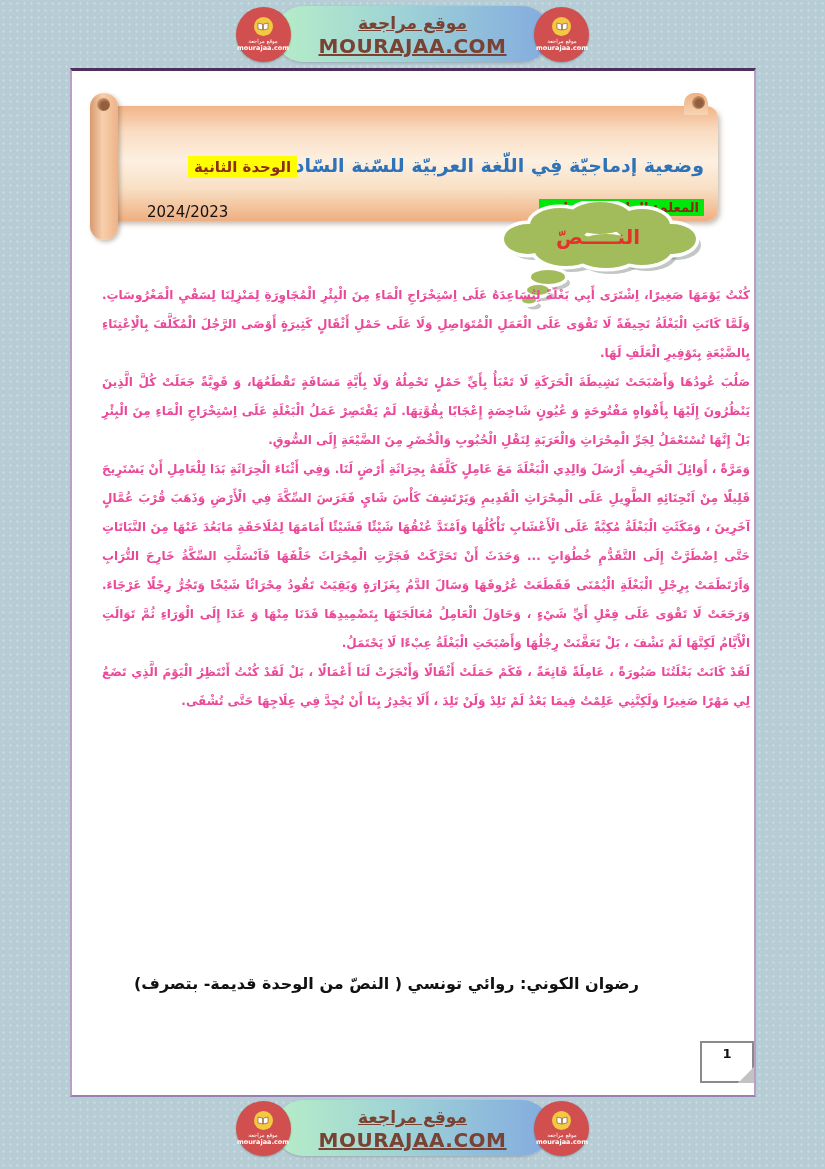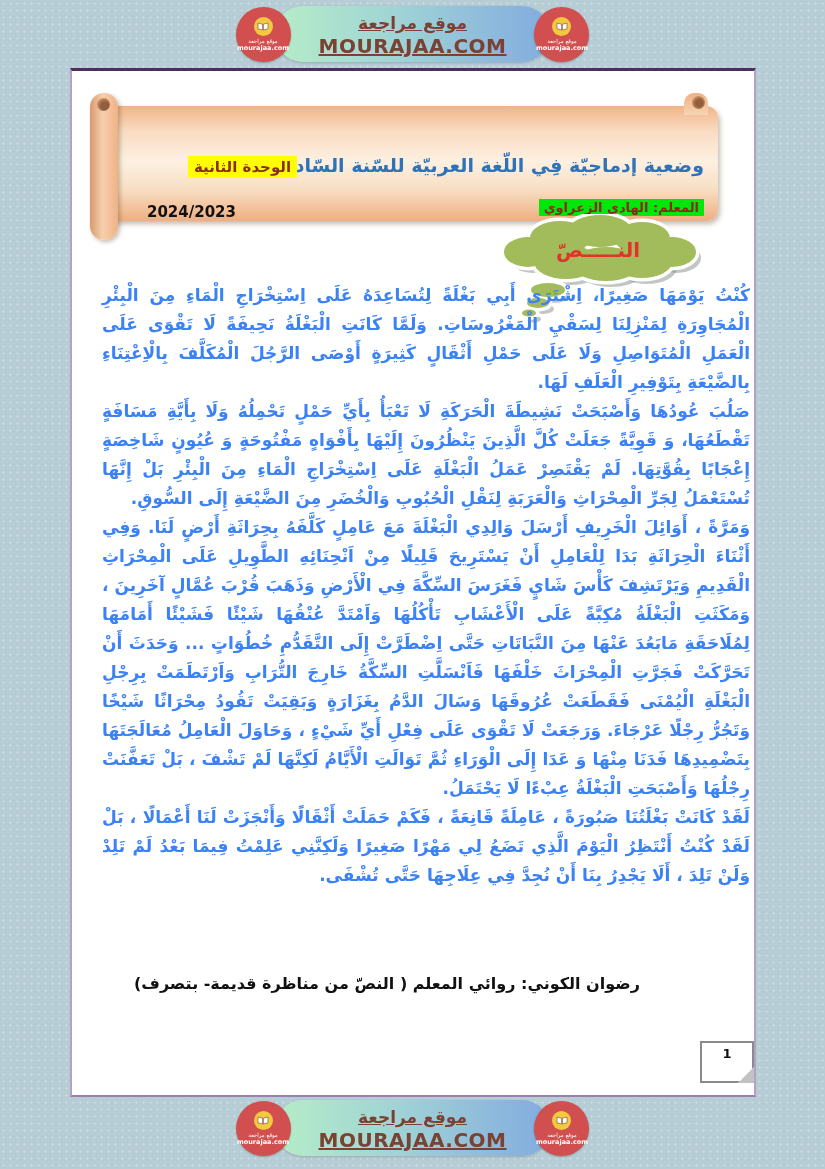--- a/index.html
+++ b/index.html
@@ -52,32 +52,32 @@
   .curl-right { position:absolute; right:12px; top:0; width:24px; height:22px;
                 border-radius:10px 10px 0 0;
                 background:linear-gradient(180deg,#eeb183,#f7d4b4); }
   .curl-right .curl { position:absolute; right:3px; top:3px; width:13px; height:13px; border-radius:50%;
                       background:radial-gradient(circle at 55% 55%, #8f5f3f 0 35%, #c08257 60%, #edbf95 100%); }
 
   .doc-title { position:absolute; right:14px; top:48px; direction:rtl;
                color:#2e73b8; font-weight:bold; font-size:19px; }
   .unit-badge { position:absolute; left:54px; top:50px; background:#ffff00;
                 color:#8c2d1b; font-weight:bold; font-size:15px; padding:2px 6px; direction:rtl;margin-left:32px; }
-  .school-year { position:absolute; left:45px; top:97px; color:#111; font-weight:bold; font-size:15px; }
+  .school-year { position:absolute; left:45px; top:97px; color:#111; font-weight:normal; font-size:15px; }
   .teacher-badge { position:absolute; right:14px; top:93px; background:#00e80b;
                    color:#922610; font-weight:bold; font-size:13px; padding:1px 5px; direction:rtl; }
 
   
-  .cloud { position:absolute; left:428px; top:143px; width:212px; height:98px; }
+  .cloud { position:absolute; left:428px; top:130px; width:212px; height:98px; }
   .cloud-label { position:absolute; left:0; top:24px; width:196px; text-align:center;
                  color:#e3322b; font-weight:bold; font-size:20px; direction:rtl; }
 
   
   .doc-text { position:absolute; left:30px; top:210px; width:648px; direction:rtl;
-              text-align:justify; color:#3b82f6; font-size:17px; font-weight:bold;
+              text-align:justify; color:#ec4899; font-size:12px; font-weight:bold;
               line-height:29px; }
   .doc-text p { margin:0; }
   .attribution { position:absolute; left:62px; top:903px; direction:rtl;
                  color:#111; font-weight:bold; font-size:16px; }
 
   
   .page-num-box { position:absolute; left:628px; top:970px; width:54px; height:42px;
                   background:#fff; border:2px solid #8a8a8a; }
   .page-num { position:absolute; top:3px; left:0; width:100%; text-align:center;
               font-size:13px; font-weight:bold; color:#111; }
@@ -180,21 +180,21 @@
     <div class="cloud-label">النـــــصّ</div>
   </div>
 
   <div class="doc-text">
     <p>كُنْتُ يَوْمَهَا صَغِيرًا، اِشْتَرَى أَبِي بَغْلَةً لِتُسَاعِدَهُ عَلَى اِسْتِخْرَاجِ الْمَاءِ مِنَ الْبِئْرِ الْمُجَاوِرَةِ لِمَنْزِلِنَا لِسَقْيِ الْمَغْرُوسَاتِ. وَلَمَّا كَانَتِ الْبَغْلَةُ نَحِيفَةً لَا تَقْوَى عَلَى الْعَمَلِ الْمُتَوَاصِلِ وَلَا عَلَى حَمْلِ أَثْقَالٍ كَثِيرَةٍ أَوْصَى الرَّجُلَ الْمُكَلَّفَ بِالْاِعْتِنَاءِ بِالضَّيْعَةِ بِتَوْفِيرِ الْعَلَفِ لَهَا.</p>
     <p>صَلُبَ عُودُهَا وَأَصْبَحَتْ نَشِيطَةَ الْحَرَكَةِ لَا تَعْبَأُ بِأَيِّ حَمْلٍ تَحْمِلُهُ وَلَا بِأَيَّةِ مَسَافَةٍ تَقْطَعُهَا، وَ قَوِيَّةً جَعَلَتْ كُلَّ الَّذِينَ يَنْظُرُونَ إِلَيْهَا بِأَفْوَاهٍ مَفْتُوحَةٍ وَ عُيُونٍ شَاخِصَةٍ إِعْجَابًا بِقُوَّتِهَا. لَمْ يَقْتَصِرْ عَمَلُ الْبَغْلَةِ عَلَى اِسْتِخْرَاجِ الْمَاءِ مِنَ الْبِئْرِ بَلْ إِنَّهَا تُسْتَعْمَلُ لِجَرِّ الْمِحْرَاثِ وَالْعَرَبَةِ لِنَقْلِ الْحُبُوبِ وَالْخُضَرِ مِنَ الضَّيْعَةِ إِلَى السُّوقِ.</p>
     <p>وَمَرَّةً ، أَوَائِلَ الْخَرِيفِ أَرْسَلَ وَالِدِي الْبَغْلَةَ مَعَ عَامِلٍ كَلَّفَهُ بِحِرَاثَةِ أَرْضٍ لَنَا. وَفِي أَثْنَاءَ الْحِرَاثَةِ بَدَا لِلْعَامِلِ أَنْ يَسْتَرِيحَ قَلِيلًا مِنْ اَنْحِنَائِهِ الطَّوِيلِ عَلَى الْمِحْرَاثِ الْقَدِيمِ وَيَرْتَشِفَ كَأْسَ شَايٍ فَغَرَسَ السِّكَّةَ فِي الْأَرْضِ وَذَهَبَ قُرْبَ عُمَّالٍ آخَرِينَ ، وَمَكَثَتِ الْبَغْلَةُ مُكِبَّةً عَلَى الْأَعْشَابِ تَأْكُلُهَا وَاَمْتَدَّ عُنْقُهَا شَيْئًا فَشَيْئًا أَمَامَهَا لِمُلَاحَقَةِ مَابَعُدَ عَنْهَا مِنَ النَّبَاتَاتِ حَتَّى اِضْطَرَّتْ إِلَى التَّقَدُّمِ خُطُوَاتٍ ... وَحَدَثَ أَنْ تَحَرَّكَتْ فَجَرَّتِ الْمِحْرَاثَ خَلْفَهَا فَاَنْسَلَّتِ السِّكَّةُ خَارِجَ التُّرَابِ وَاَرْتَطَمَتْ بِرِجْلِ الْبَغْلَةِ الْيُمْنَى فَقَطَعَتْ عُرُوقَهَا وَسَالَ الدَّمُ بِغَزَارَةٍ وَبَقِيَتْ تَقُودُ مِحْرَاثًا شَيْخًا وَتَجُرُّ رِجْلًا عَرْجَاءَ. وَرَجَعَتْ لَا تَقْوَى عَلَى فِعْلِ أَيِّ شَيْءٍ ، وَحَاوَلَ الْعَامِلُ مُعَالَجَتَهَا بِتَضْمِيدِهَا فَدَنَا مِنْهَا وَ عَدَا إِلَى الْوَرَاءِ ثُمَّ تَوَالَتِ الْأَيَّامُ لَكِنَّهَا لَمْ تَشْفَ ، بَلْ تَعَفَّنَتْ رِجْلُهَا وَأَصْبَحَتِ الْبَغْلَةُ عِبْءًا لَا يَحْتَمَلُ.</p>
     <p>لَقَدْ كَانَتْ بَغْلَتُنَا صَبُورَةً ، عَامِلَةً قَانِعَةً ، فَكَمْ حَمَلَتْ أَثْقَالًا وَأَنْجَزَتْ لَنَا أَعْمَالًا ، بَلْ لَقَدْ كُنْتُ أَنْتَظِرُ الْيَوْمَ الَّذِي تَضَعُ لِي مَهْرًا صَغِيرًا وَلَكِنَّنِي عَلِمْتُ فِيمَا بَعْدُ لَمْ تَلِدْ وَلَنْ تَلِدَ ، أَلَا يَجْدِرُ بِنَا أَنْ نُجِدَّ فِي عِلَاجِهَا حَتَّى تُشْفَى.</p>
   </div>
 
-  <div class="attribution">رضوان الكوني: روائي المعلم ( النصّ من مناظرة قديمة- بتصرف)</div>
+  <div class="attribution">رضوان الكوني: روائي تونسي ( النصّ من الوحدة قديمة- بتصرف)</div>
 
   <div class="page-num-box">
     <div class="page-num">1</div>
     <div class="fold-cut"></div>
     <div class="fold"></div>
   </div>
 </div>
 
 <div class="banner bottom">
   <div class="logo-circle">

